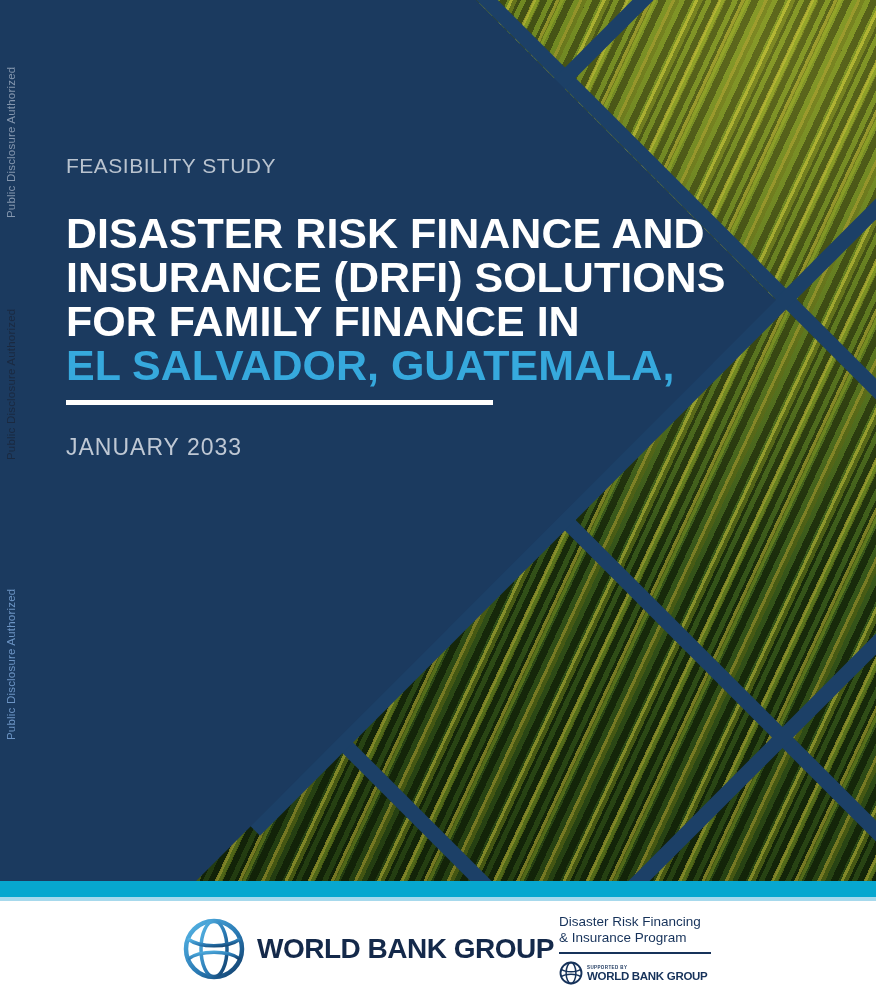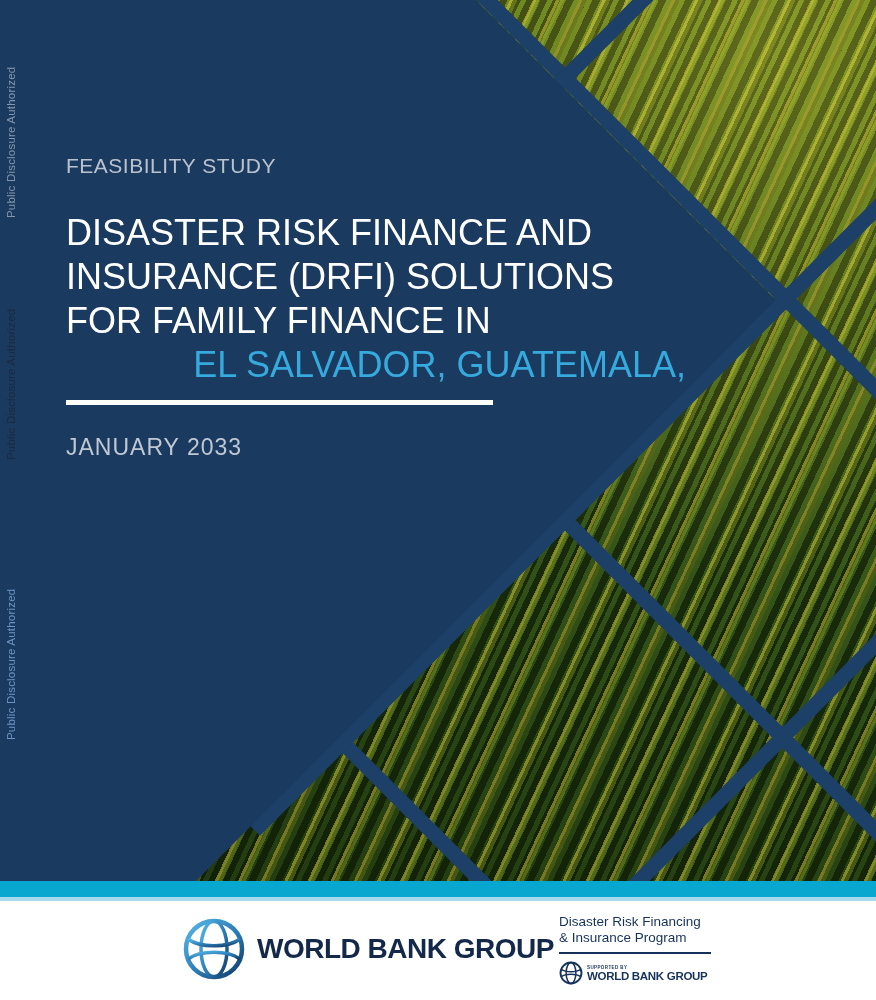--- a/index.html
+++ b/index.html
@@ -44,23 +44,23 @@
     position:absolute; left:5px; writing-mode:vertical-rl; transform:rotate(180deg);
     font-size:11.5px; letter-spacing:0.2px; white-space:nowrap;
   }
   .stamp1 { top:28px;  height:190px; color:#8496AE; }
   .stamp2 { top:266px; height:194px; color:#1A2940; }
   .stamp3 { top:541px; height:199px; color:#6C94C4; }
 
   
   .text-block { position:absolute; left:66px; top:146px; width:620px;margin-top:8px; }
   .eyebrow { font-size:21px; line-height:24px; color:#B9C3CF; letter-spacing:0.5px; }
-  .title { margin:33px 0 0 0; font-size:36px; line-height:44px; font-weight:400; color:#ffffff; }
+  .title { margin:33px 0 0 0; font-size:43px; line-height:44px; font-weight:700; color:#ffffff; }
   .title .line { display:block; white-space:nowrap; }
-  .title .line.accent { color:#36A9DD;text-align:right; }
+  .title .line.accent { color:#36A9DD; }
   .divider { margin-top:13px; width:427px; height:5px; background:#ffffff; }
   .date { margin-top:29px; font-size:23px; line-height:26px; color:#BFC8D4; letter-spacing:1px; }
 
   
   .stripe {
     position:absolute; left:0; top:881px; width:876px; height:20px;
     background:linear-gradient(180deg, #07A7CF 0 16px, #A7D9EC 16px 20px);
   }
   .footer { position:absolute; left:0; top:901px; width:876px; height:99px; background:#ffffff; }
   .wbg { position:absolute; left:182px; top:16px; display:flex; align-items:center; gap:11px; }

